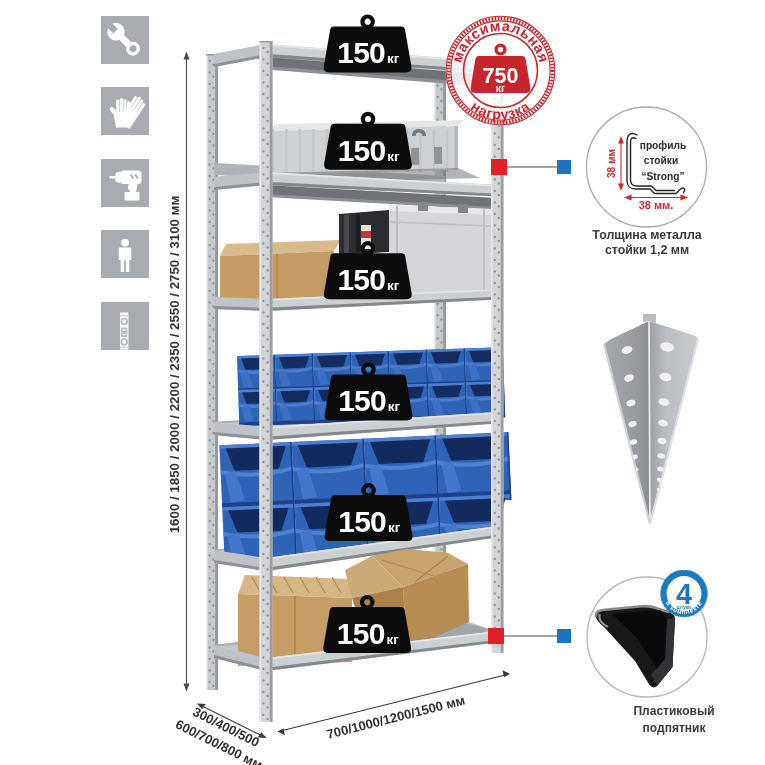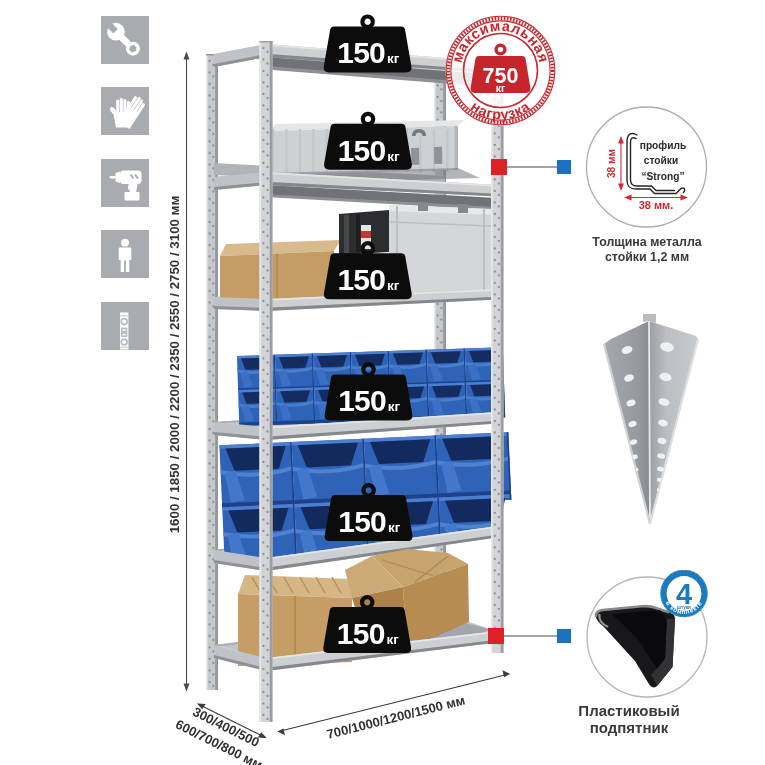--- a/index.html
+++ b/index.html
@@ -1035,15 +1035,15 @@
 <circle cx="0" cy="0" r="17.4" fill="#fff"></circle>
 <defs>
           <path id="arcK" d="M -20.6,0 A 20.6,20.6 0 0 0 20.6,0"></path>
         </defs>
 <text font-size="6.2" font-weight="700" fill="#fff" letter-spacing="0.7"><textPath href="#arcK" startOffset="50%" text-anchor="middle">в комплекте</textPath></text>
 <text x="0" y="10.5" font-size="29" font-weight="700" fill="#1b79bd" text-anchor="middle">4</text>
 <text x="0" y="15.5" font-size="4.6" font-weight="700" fill="#1b79bd" text-anchor="middle">штуки</text>
 </g>
 </svg>
 
-<div class="cap" style="left:566px;top:235px;width:162px;font-size:12.4px;line-height:15px;">Толщина металла<br>стойки 1,2 мм</div>
-<div class="cap" style="left:547px;top:703px;width:164px;font-size:15px;line-height:16.5px;">Пластиковый<br>подпятник</div>
+<div class="cap" style="left:566px;top:228px;width:162px;font-size:12.4px;line-height:15px;">Толщина металла<br>стойки 1,2 мм</div>
+<div class="cap" style="left:592px;top:703px;width:164px;font-size:12px;line-height:16.5px;">Пластиковый<br>подпятник</div>
 </div>
 
 </body></html>

